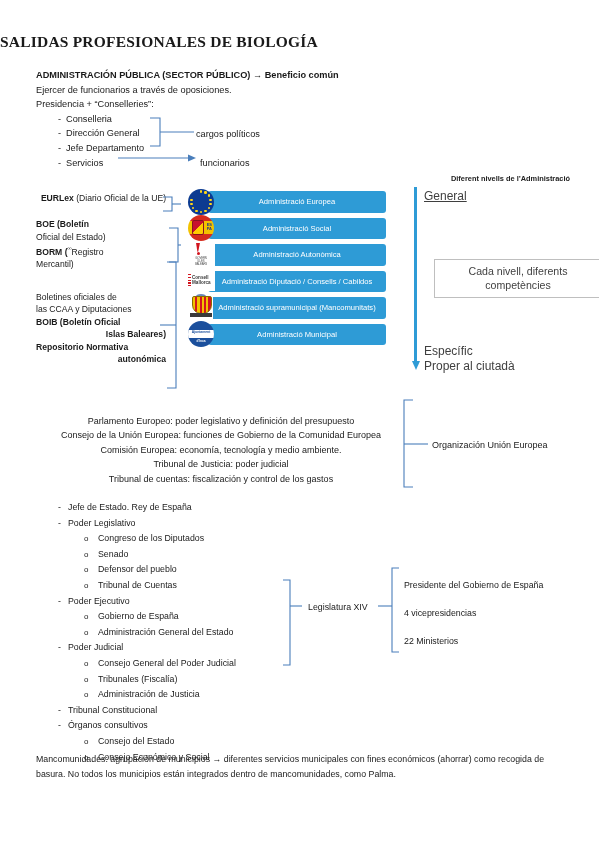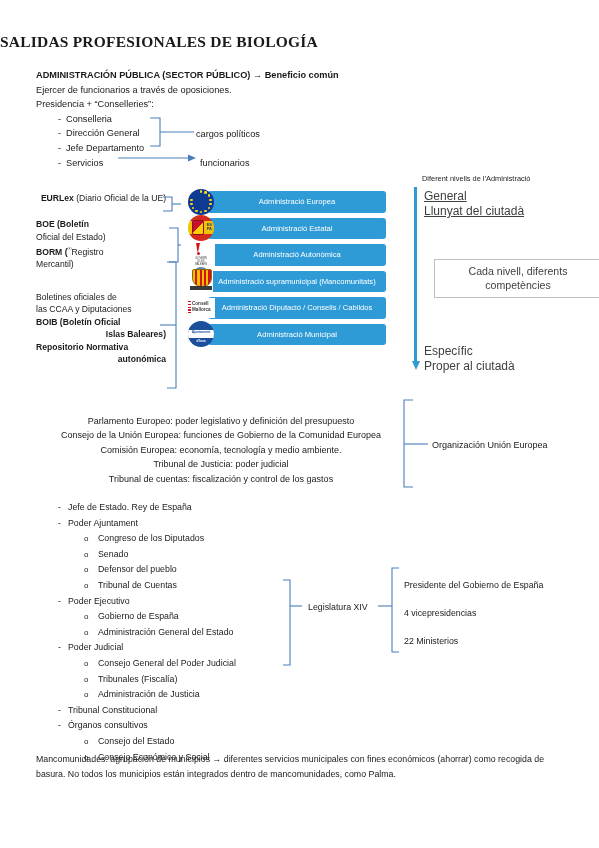--- a/index.html
+++ b/index.html
@@ -79,21 +79,21 @@
       border-radius:50% 50% 0 0;}
   .mancom .base{position:absolute;left:1px;top:18px;width:22px;height:4px;background:#3a3a3a;}
   .ajunt{width:26px;height:26px;border-radius:50%;background:#1b4f9c;position:relative;overflow:hidden;}
   .ajunt .band{position:absolute;left:0;top:9px;width:26px;height:8px;background:#fff;}
   .ajunt .tx{position:absolute;left:0;top:9.5px;width:26px;text-align:center;font-size:3.4px;
       color:#1b4f9c;font-weight:700;line-height:3.6px;}
   .ajunt .tx2{position:absolute;left:0;top:18px;width:26px;text-align:center;font-size:3.2px;
       color:#fff;font-weight:700;}
   
   #rightcol{left:410px;top:174px;width:189px;}
-  #levels-caption{font-size:7.4px;font-weight:400;text-align:left;padding-left:12px;color:#222;}
+  #levels-caption{font-size:7.4px;font-weight:700;text-align:center;padding-left:12px;color:#222;}
   #rightcol .big{font-size:12px;line-height:15px;color:#3f3f3f;padding-left:14px;}
   #compet-box{
     position:absolute;left:24px;top:85px;width:168px;
     border:1px solid #bfbfbf;padding:5px 20px;text-align:center;
     font-size:10.6px;line-height:13.5px;color:#3f3f3f;box-sizing:border-box;
   }
   #down-arrow{position:absolute;left:3px;top:13px;width:5px;height:185px;}
   #down-arrow .stem{position:absolute;left:1px;top:0;width:3.4px;height:176px;background:#2e9bd6;}
   #down-arrow .head{position:absolute;left:-1.2px;top:174px;width:0;height:0;
       border-left:4.2px solid transparent;border-right:4.2px solid transparent;border-top:9px solid #2e9bd6;}
@@ -192,56 +192,56 @@
     <span class="bar">Administració Europea</span>
   </div>
 
   <div class="lvl">
     <span class="logo">
       <span class="es-flag">
           <span class="sh"></span>
           <span class="tx">ES<br>PA</span>
         </span>
     </span>
-    <span class="bar">Administració Estatal</span>
+    <span class="bar">Administració Social</span>
   </div>
 
   <div class="lvl">
     <span class="logo">
       <span class="goib">
           <span class="mark"></span>
           <span class="dot"></span>
         <span class="t1">GOVERN</span>
           <span class="t2">ILLES</span>
           <span class="t3">BALEARS</span>
         </span>
     </span>
     <span class="bar">Administració Autonòmica</span>
   </div>
 
   <div class="lvl">
     <span class="logo">
+      <span class="consell">
+          <span class="bars"></span>
+        <span class="l1">Consell</span>
+          <span class="l2">Mallorca</span>
+        </span>
+    </span>
+    <span class="bar">Administració Diputació / Consells / Cabildos</span>
+  </div>
+
+  <div class="lvl">
+    <span class="logo">
       <span class="mancom">
           <span class="cap"></span>
           <span class="shield"></span>
           <span class="base"></span>
         </span>
     </span>
     <span class="bar">Administració supramunicipal (Mancomunitats)</span>
-  </div>
-
-  <div class="lvl">
-    <span class="logo">
-      <span class="consell">
-          <span class="bars"></span>
-        <span class="l1">Consell</span>
-          <span class="l2">Mallorca</span>
-        </span>
-    </span>
-    <span class="bar">Administració Diputació / Consells / Cabildos</span>
   </div>
 
   <div class="lvl">
     <span class="logo">
       <span class="ajunt">
           <span class="band"></span>
           <span class="tx">Ajuntament</span>
           <span class="tx2">d'Inca</span>
         </span>
     </span>
@@ -250,21 +250,20 @@
 </div>
 
 <div class="abs" id="rightcol">
   <div id="levels-caption">Diferent nivells de l’Administració</div>
   <div id="down-arrow">
     <span class="stem"></span>
       <span class="head"></span>
   </div>
   <div class="big" style="margin-top:6px;text-decoration:underline;">
     <div>General</div>
-    <div>Llunyat del ciutadà</div>
   </div>
   <div id="compet-box">
     <div>Cada nivell, diferents</div>
     <div>competències</div>
   </div>
   <div class="big" style="position:absolute;left:0;top:170px;">
     <div>Específic</div>
     <div>Proper al ciutadà</div>
   </div>
 </div>
@@ -278,21 +277,21 @@
 </div>
 <div class="abs" id="eu-label">Organización Unión Europea</div>
 
 <div class="abs" id="spain">
   <div class="sub">
       <span class="dash">-</span>
       <span>Jefe de Estado. Rey de España</span>
     </div>
   <div class="sub">
       <span class="dash">-</span>
-      <span>Poder Ajuntament</span>
+      <span>Poder Legislativo</span>
     </div>
   <div class="sub">
       <span class="o">o</span>
       <span>Congreso de los Diputados</span>
     </div>
   <div class="sub">
       <span class="o">o</span>
       <span>Senado</span>
     </div>
   <div class="sub">

